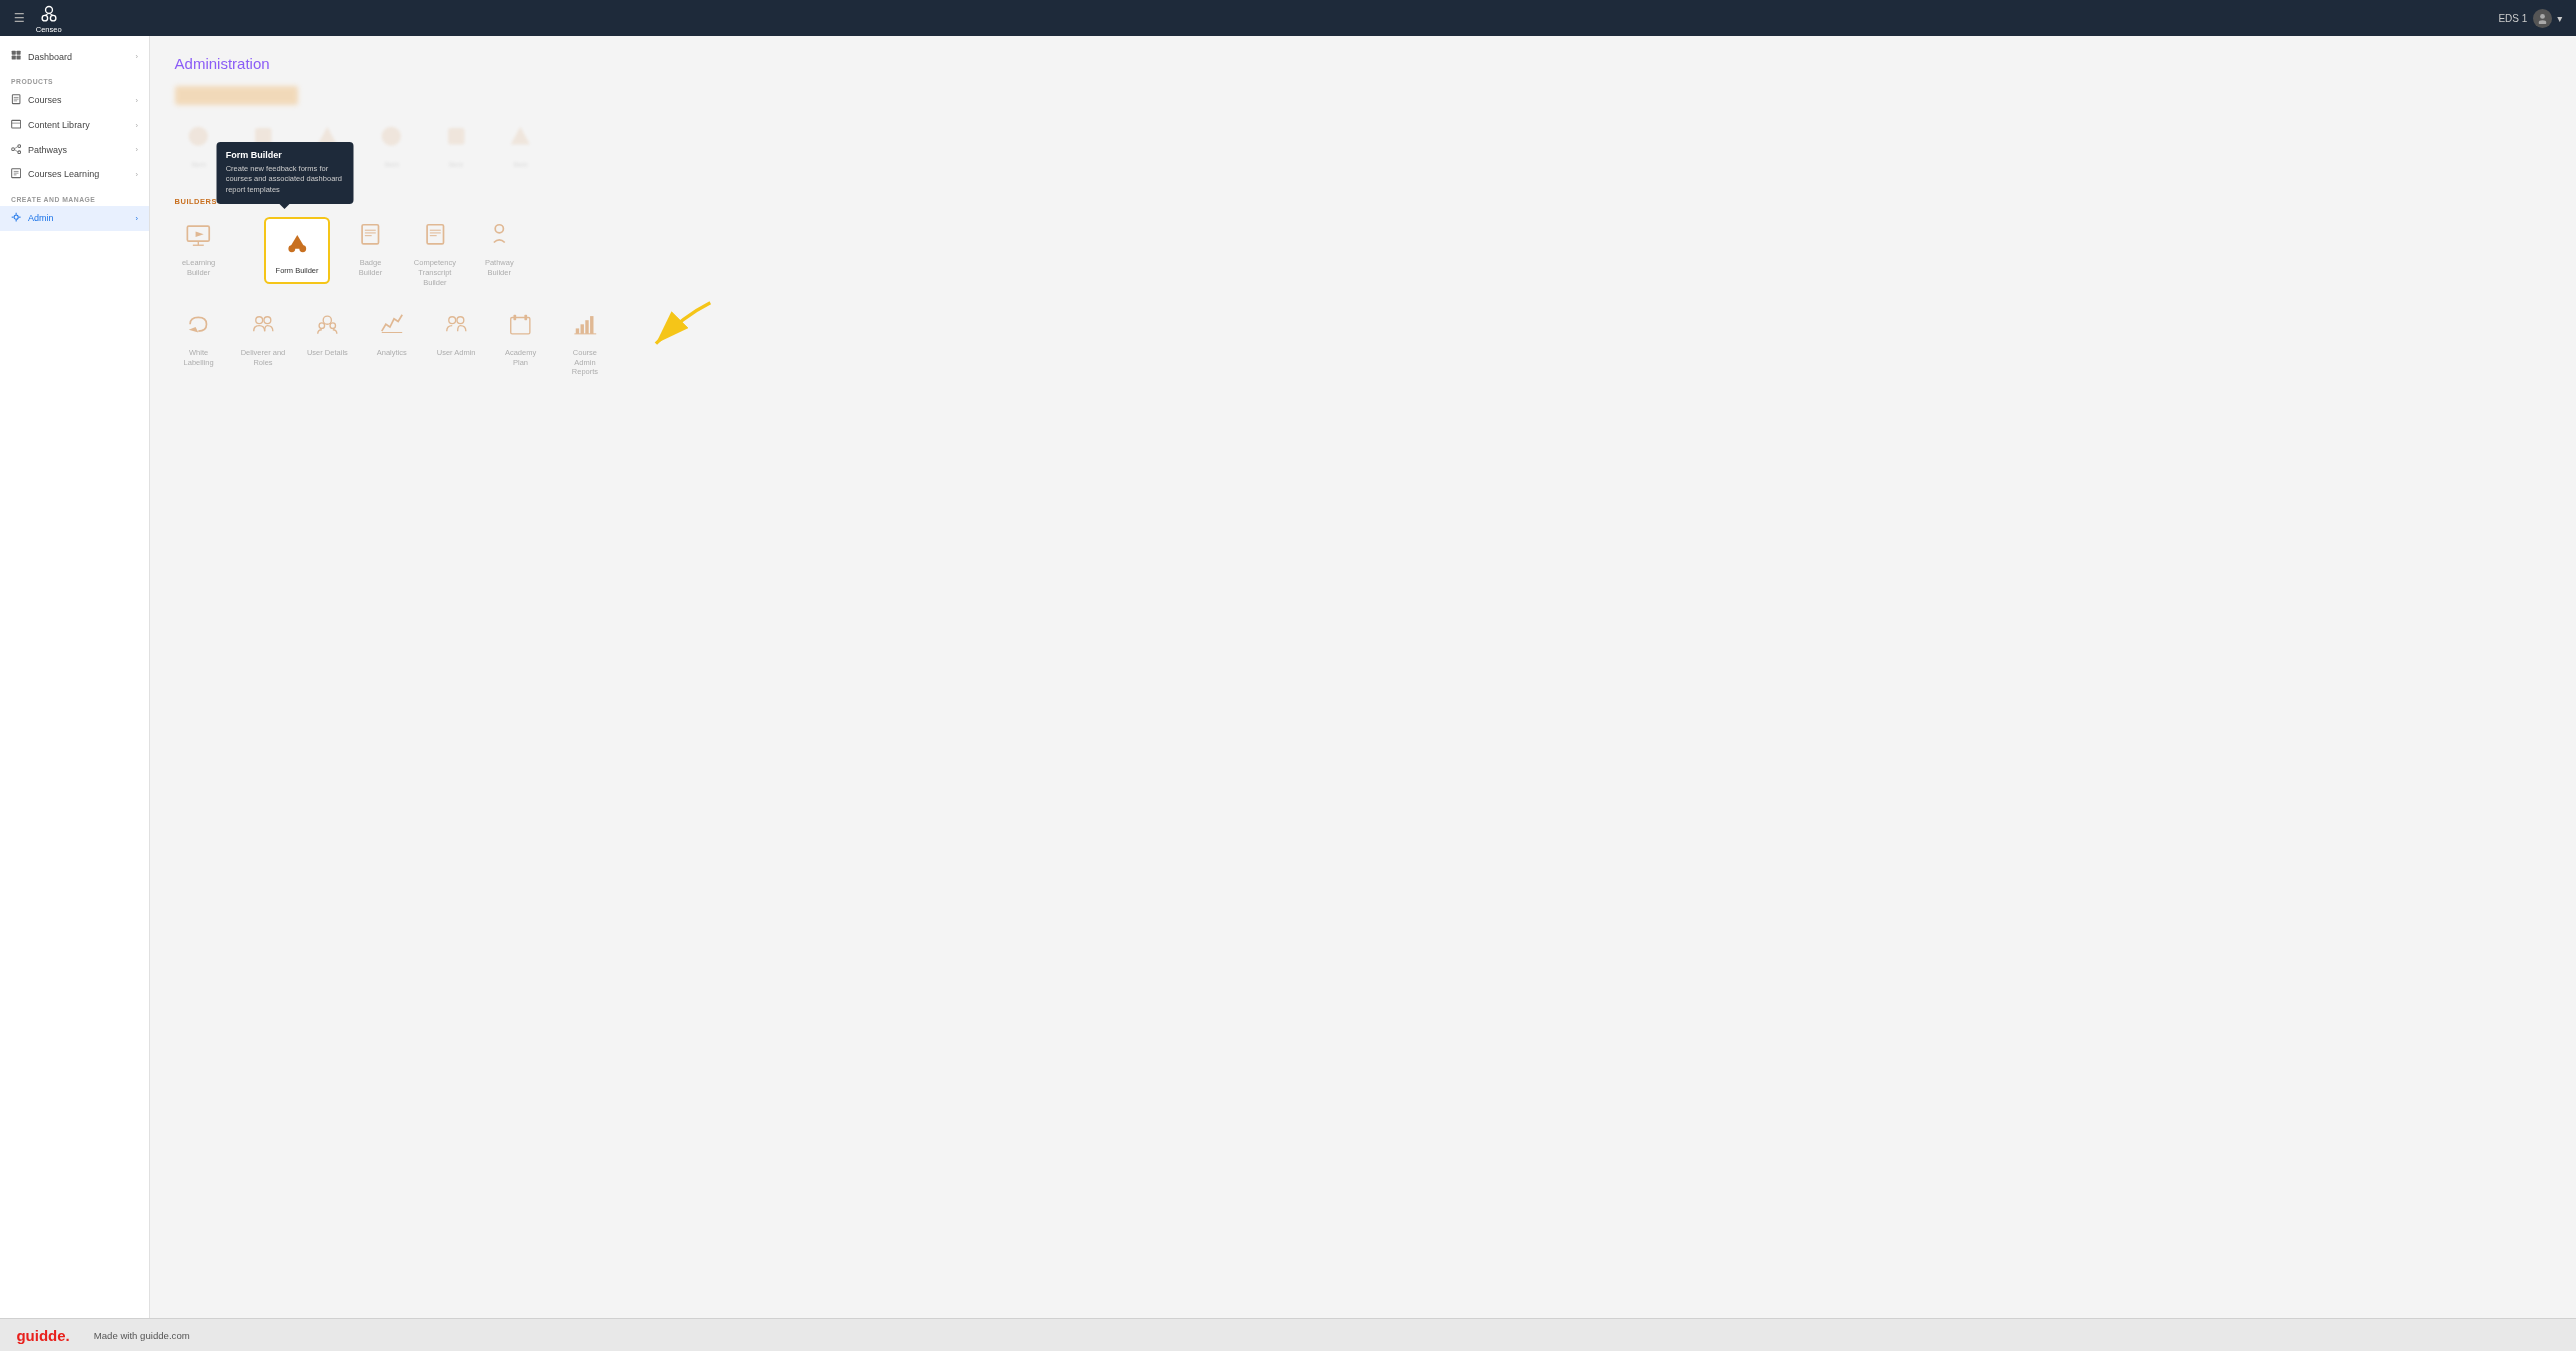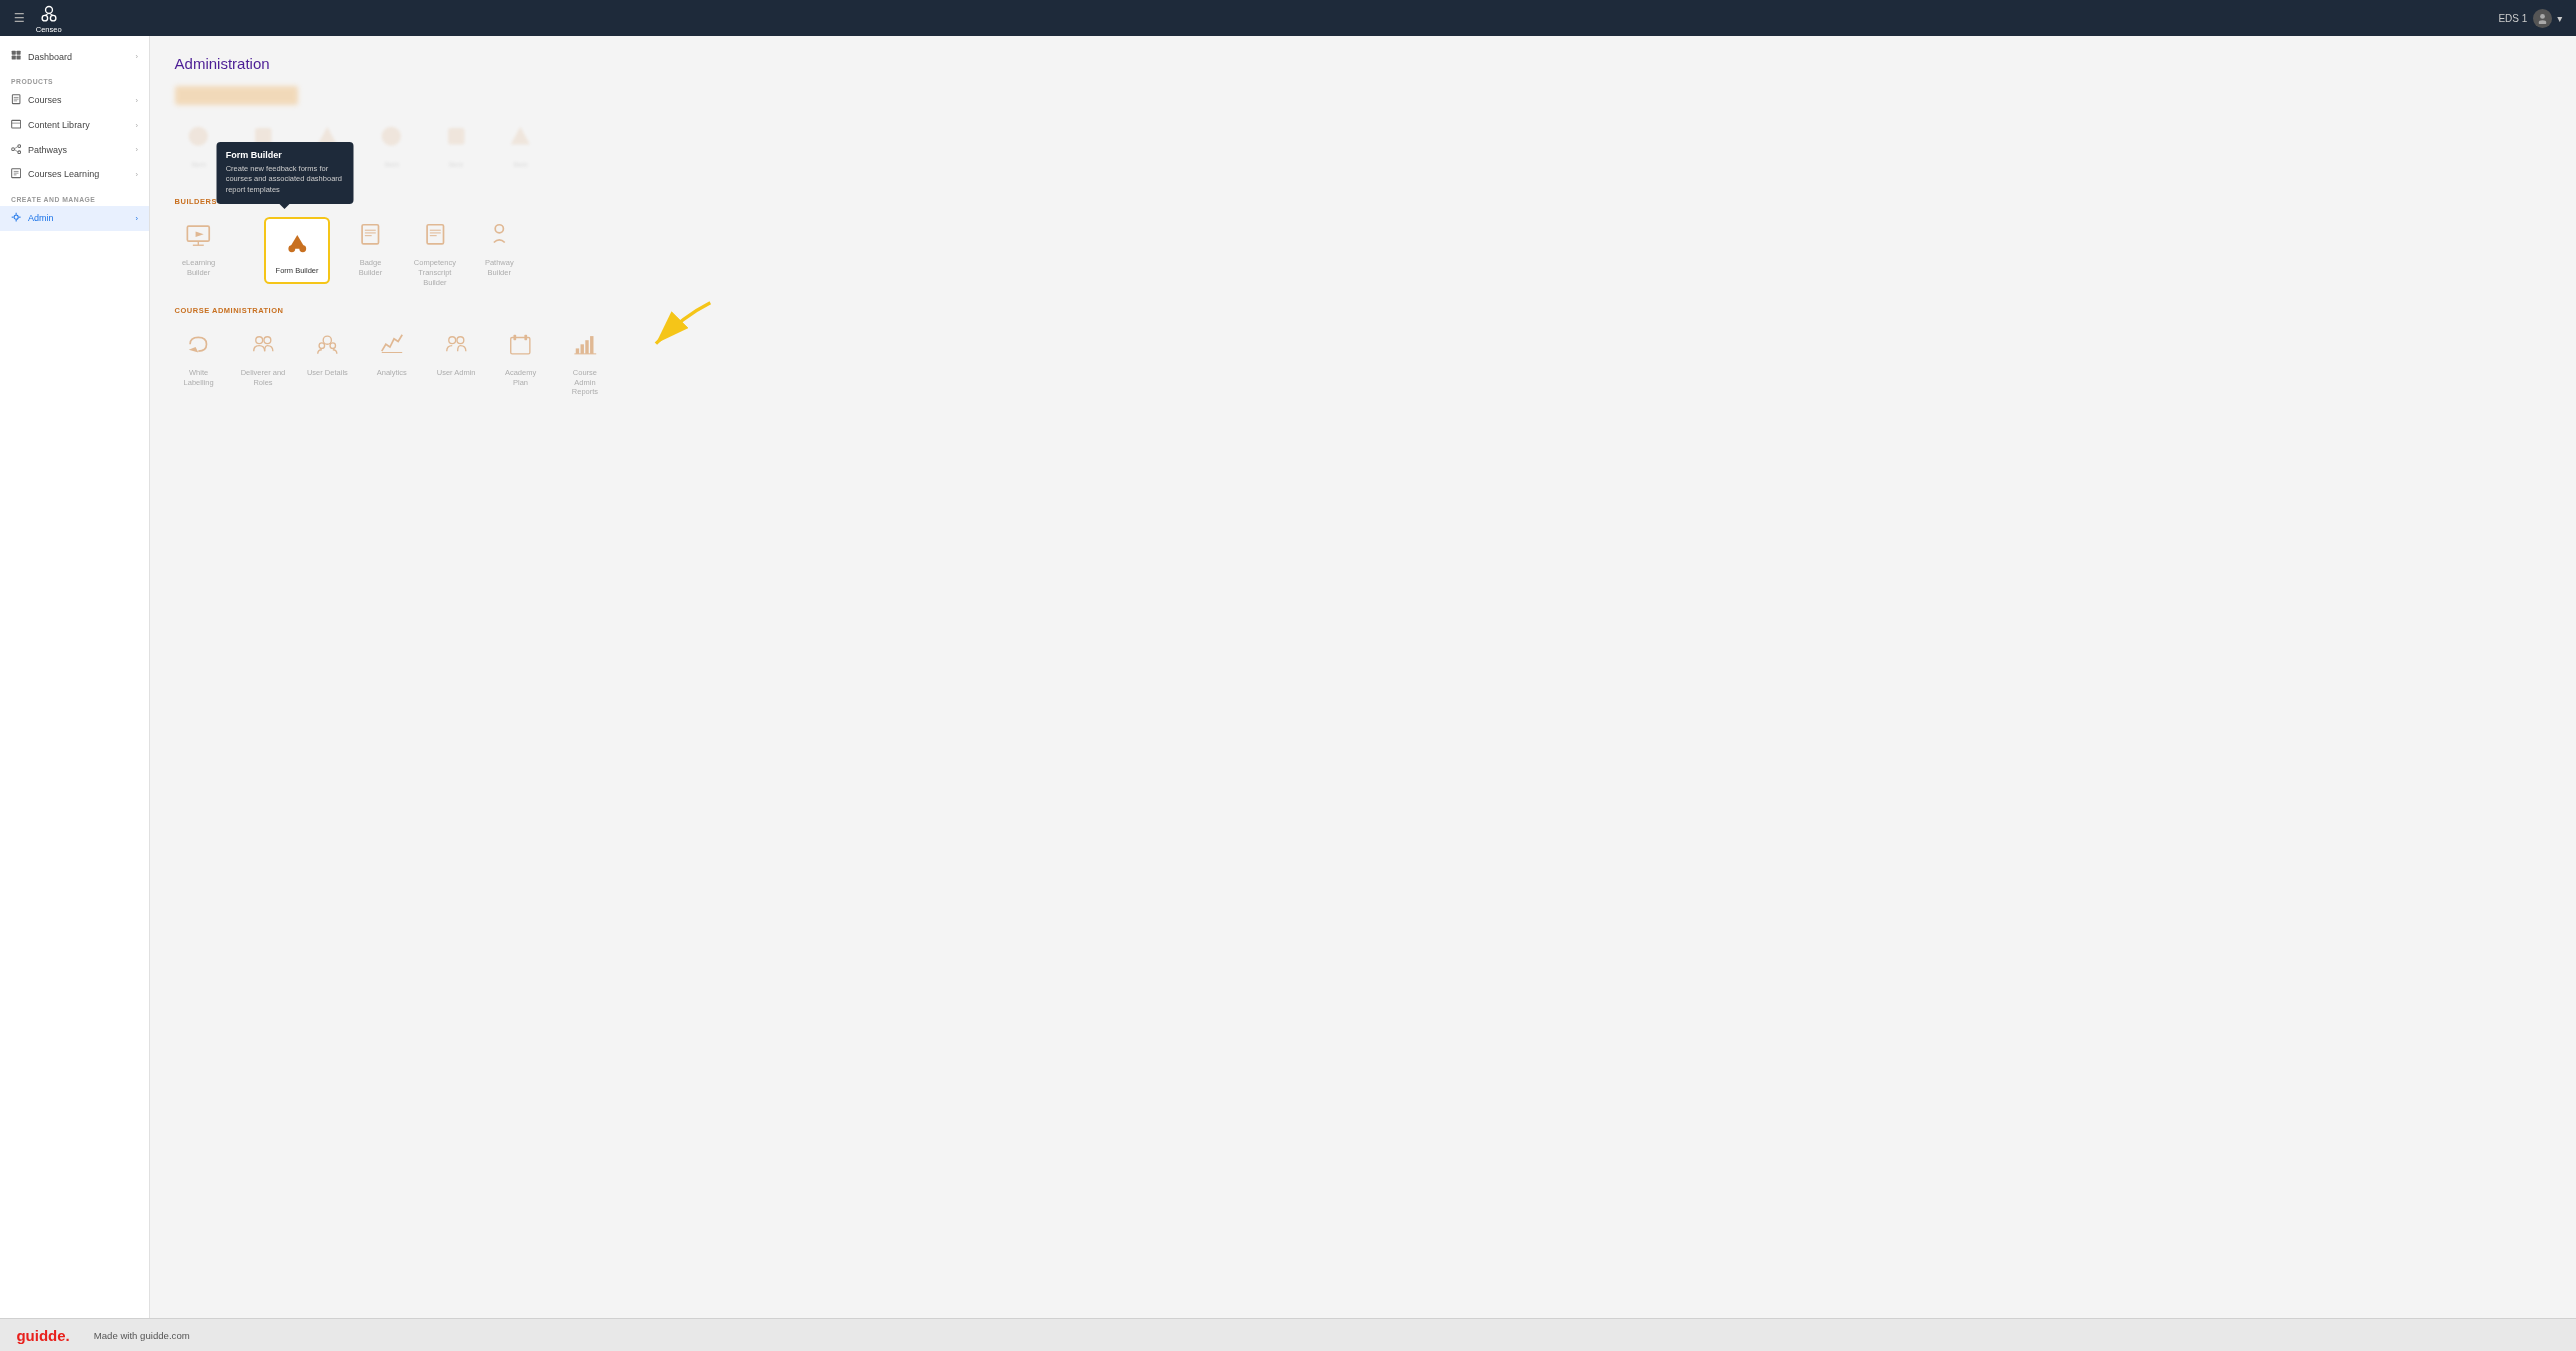--- a/index.html
+++ b/index.html
@@ -67,21 +67,21 @@
 
     
     .main-content {
       flex: 1;
       padding: 19px 24.6px;
       background: #f4f4f4;
       position: relative;
     }
     .page-title {
       font-size: 15px;
-      color: #4c1d95;
+      color: #8b5cf6;
       font-weight: 400;
       margin-bottom: 13.7px;
     }
 
     
     .section-header-bar {
       background: #f0c080;
       height: 19px;
       width: 123px;
       border-radius: 2.1px;
@@ -477,21 +477,20 @@
         <defs>
           <marker id="arrowhead" markerWidth="10" markerHeight="7" refX="10" refY="3.5" orient="auto">
             <polygon points="0 0, 10 3.5, 0 7" fill="#f5c518"></polygon>
           </marker>
         </defs>
         <path d="M 140 10 Q 100 30 60 70" stroke="#f5c518" stroke-width="5" fill="none" marker-end="url(#arrowhead)"></path>
       </svg>
     </div>
 
     <div class="admin-section">
-      <div class="admin-section-label">COURSE ADMINISTRATION</div>
       <div class="admin-grid">
 
         <div class="admin-tile">
           <div class="admin-tile-icon">
             <svg width="24.6" height="24.6" viewBox="0 0 36 36">
                 <path d="M6 18 Q6 8 18 8 Q30 8 30 18 Q30 28 18 28" fill="none" stroke="#c87020" stroke-width="2.5"></path>
                 <path d="M4 26 L14 22 L18 30 Z" fill="#c87020"></path>
               </svg>
           </div>
           <div class="admin-tile-label">White<br>Labelling</div>

